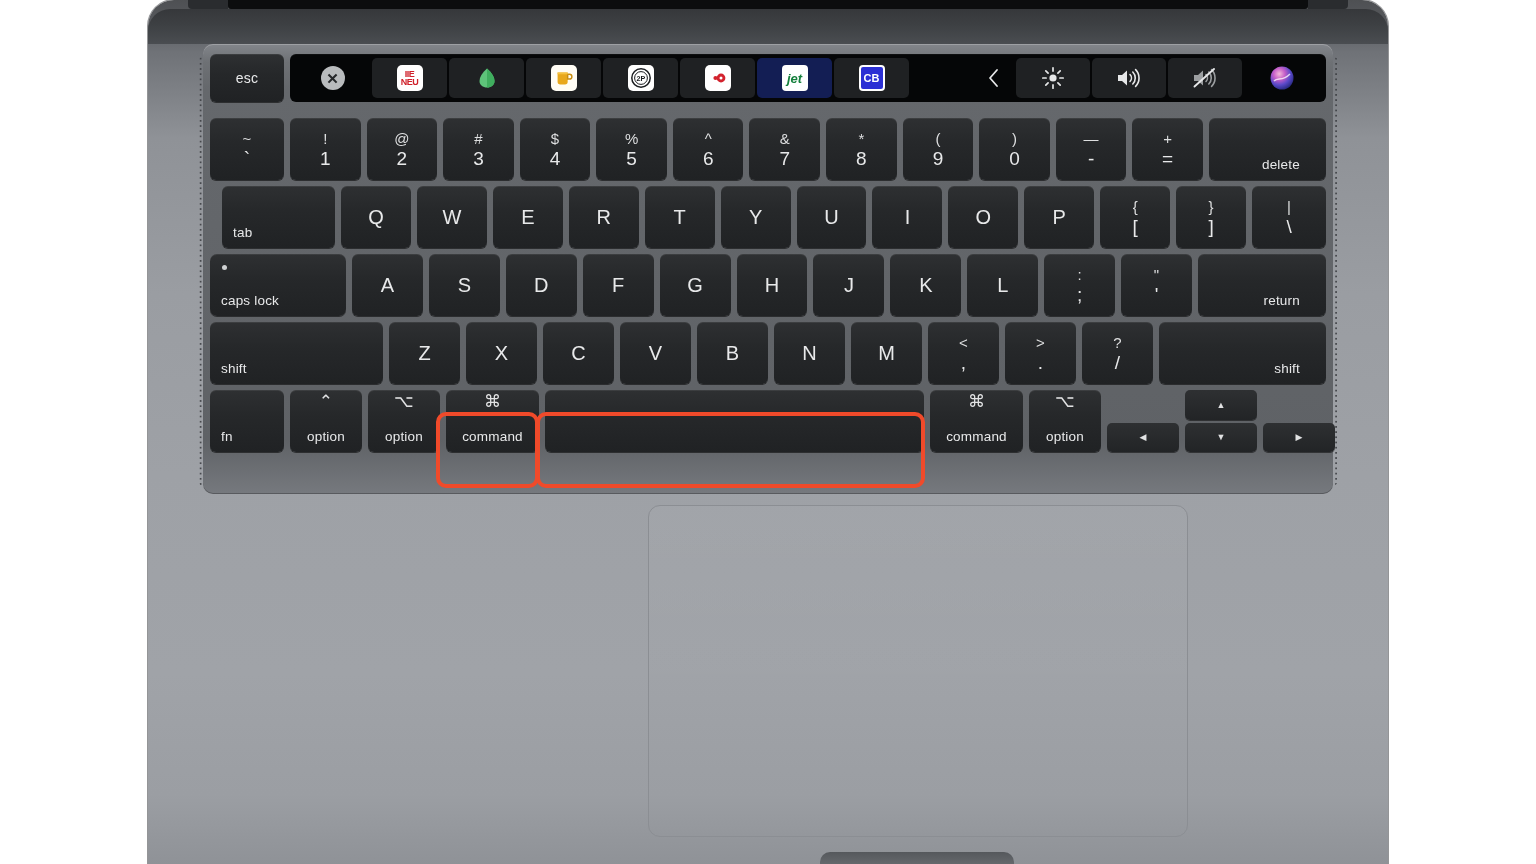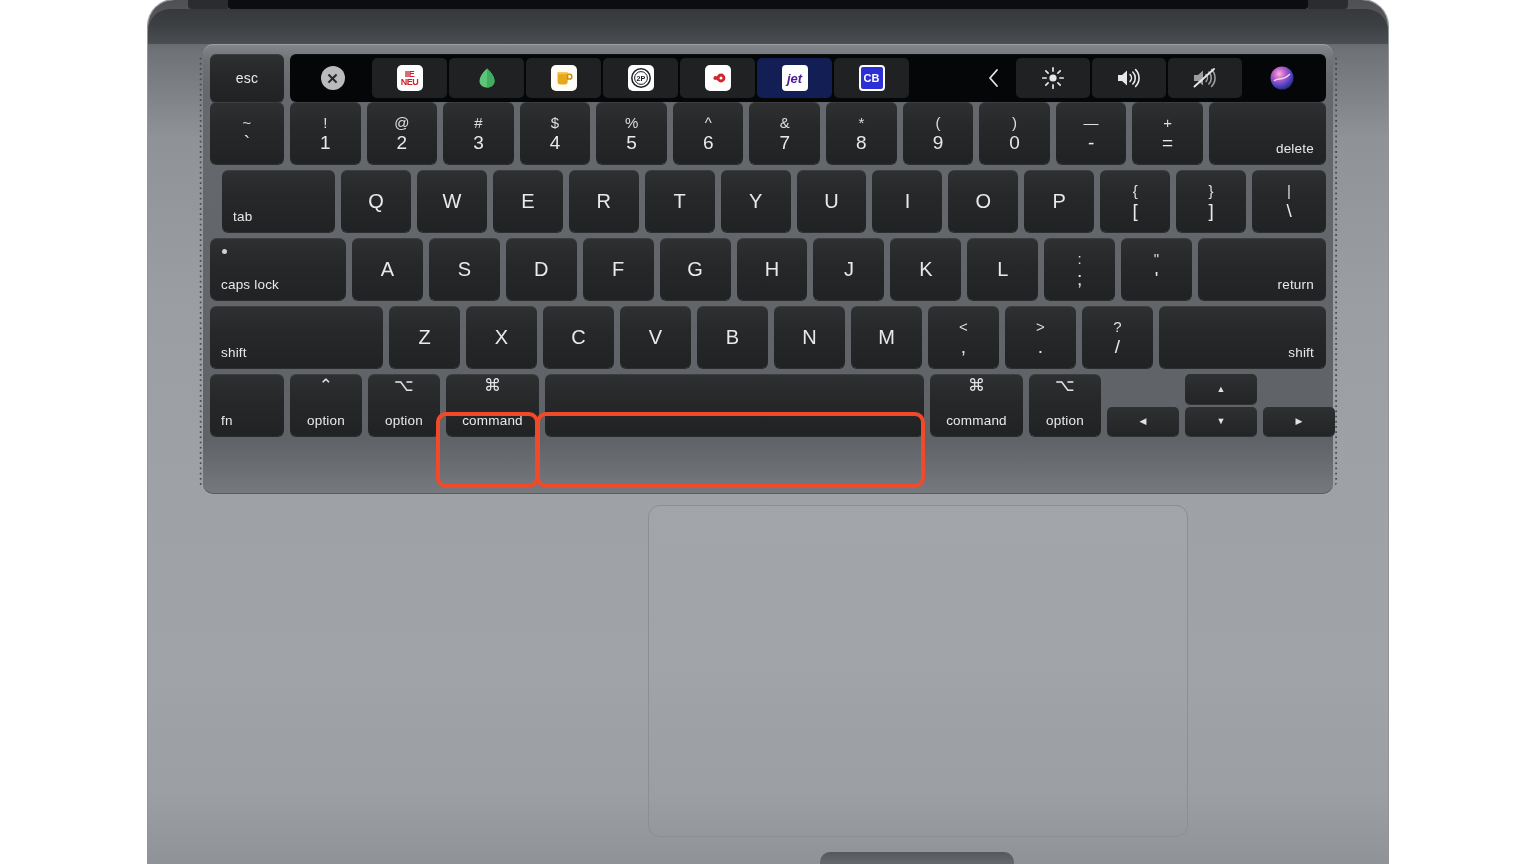--- a/index.html
+++ b/index.html
@@ -89,21 +89,21 @@
     box-shadow: inset 0 1px 0 rgba(255,255,255,0.22),
                 inset 0 -1px 0 rgba(0,0,0,0.25);
   }
 
   .krow {
     display: flex;
     gap: 6px;
     margin-bottom: 6px;
     height: 62px;
   }
-  .krow.touchbar-row { height: 48px; margin-bottom: 0; }
+  .krow.touchbar-row { height: 48px; margin-bottom: 16px; }
   .krow:last-child { margin-bottom: 0; }
 
   
   .key {
     position: relative;
     background: linear-gradient(180deg, #2e3032 0%, #26282a 40%, #202224 100%);
     border-radius: 6px;
     box-shadow: 0 1px 0 rgba(0,0,0,0.55),
                 inset 0 1px 0 rgba(255,255,255,0.07);
     color: #e8e9ea;
@@ -160,21 +160,21 @@
     position: absolute;
     top: 11px; left: 12px;
     width: 5px; height: 5px;
     border-radius: 50%;
     background: #cfd1d2;
   }
 
   
   .key.mod.right-label {
     align-items: flex-end;
-    padding-right: 12px;
+    padding-right: 26px;
   }
 
   
   .key.mod.center-label {
     align-items: center;
     padding-left: 0; padding-right: 0;
   }
   .key.mod.center-label .sym {
     position: static;
     margin-bottom: 9px;
@@ -256,21 +256,21 @@
     letter-spacing: -0.5px;
     flex-direction: column;
     text-align: center;
     padding: 2px 0;
   }
   .ic-leaf { background: transparent; }
   .ic-cup { background: #fffdf5; }
   .ic-badge { background: #ffffff; align-items: center; }
   .ic-rec { background: #ffffff; }
   .ic-jet {
-    background: #ffffff; color: #4c1d95;
+    background: #ffffff; color: #15803d;
     font-size: 13px; font-style: italic; font-weight: 700;
     border-radius: 4px;
     text-align: center;
   }
   .ic-cb {
     background: #2b2fd4; color: #ffffff;
     font-size: 11px; font-weight: 700;
     border-radius: 4px;
     border: 2px solid #ffffff;
   }

